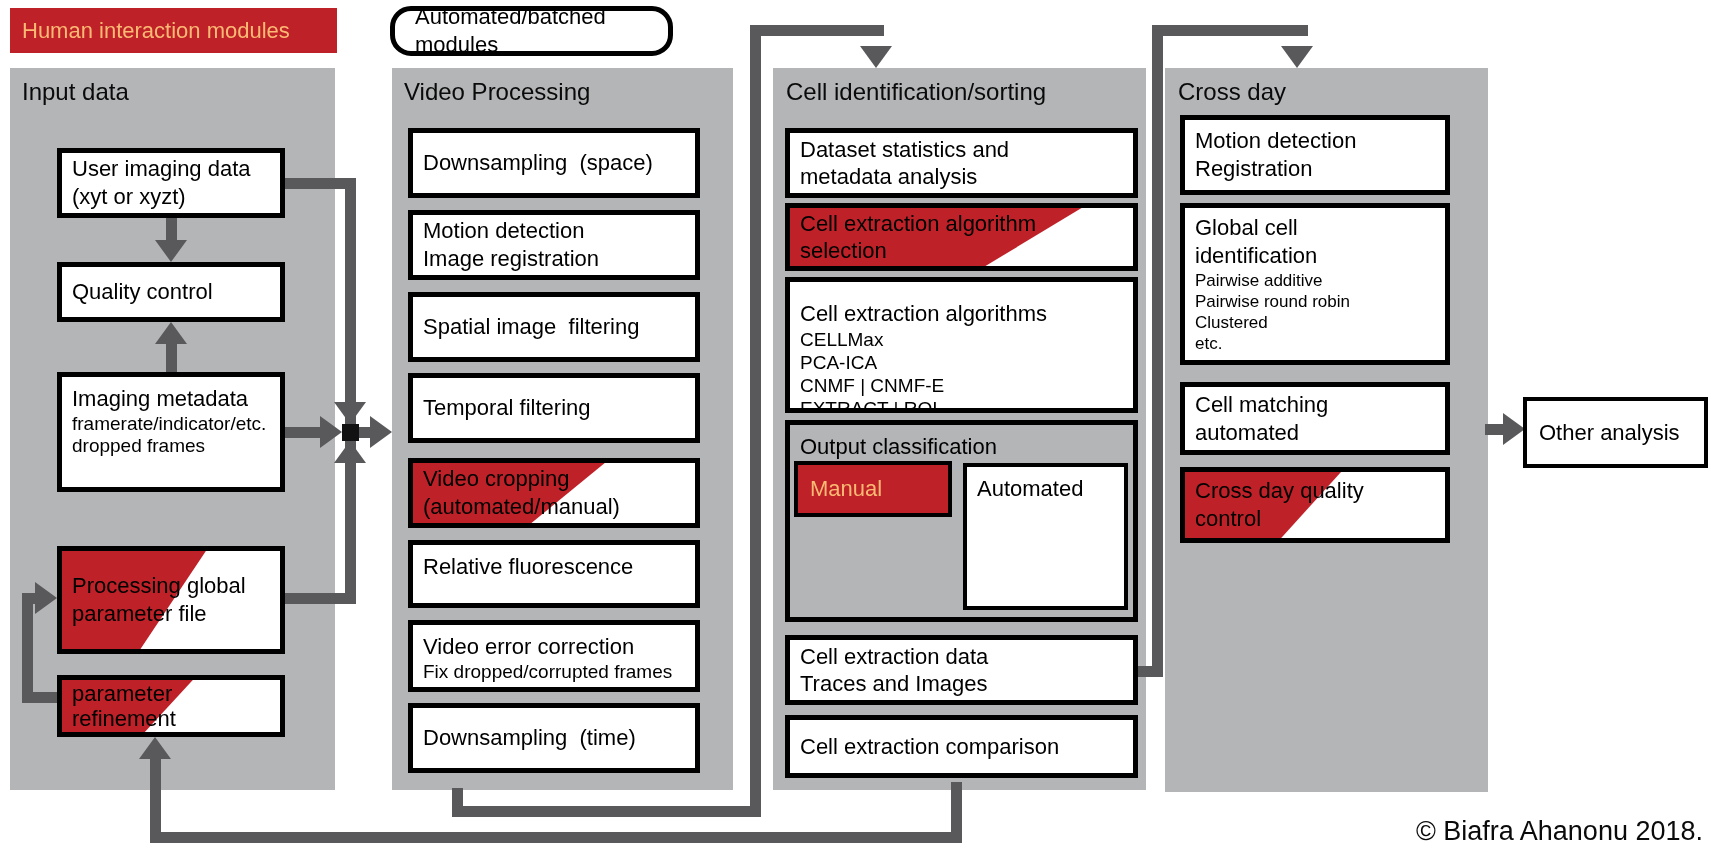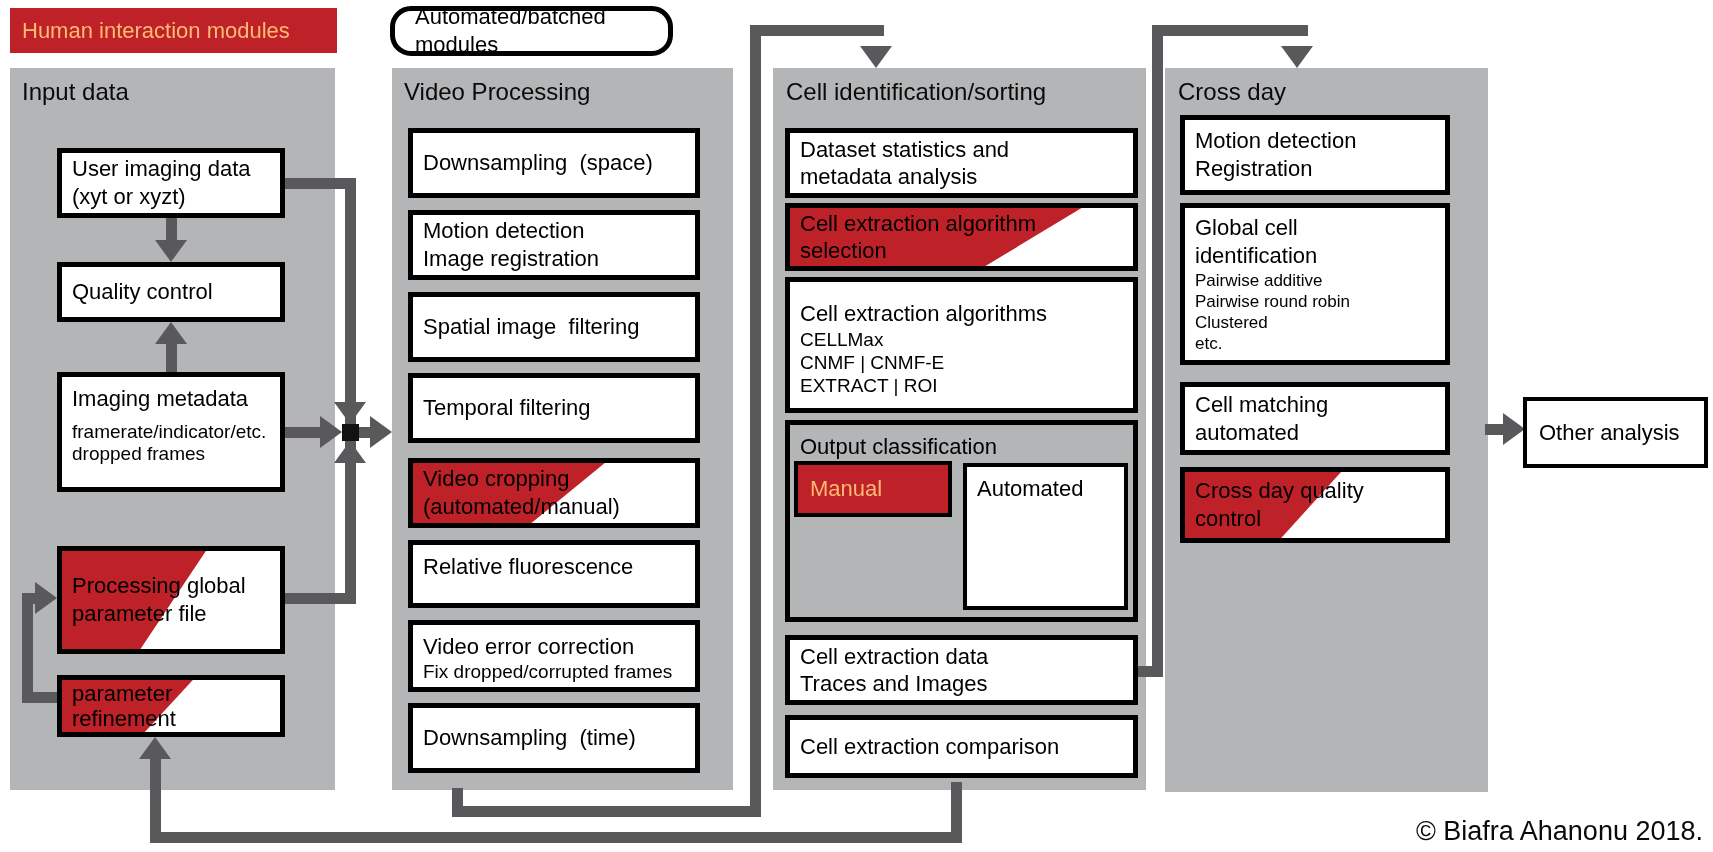--- a/index.html
+++ b/index.html
@@ -90,21 +90,21 @@
   <div class="ar" style="left:1503px;top:413px;"></div>
 
   <div class="box" style="left:57px;top:148px;width:228px;height:70px;">
     <span class="t">User imaging data</span>
     <span class="t">(xyt or xyzt)</span>
   </div>
   <div class="box" style="left:57px;top:262px;width:228px;height:60px;">
     <span class="t">Quality control</span>
   </div>
   <div class="box top" style="left:57px;top:372px;width:228px;height:120px;">
-    <span class="t" style="margin-bottom:8px;">Imaging metadata</span>
+    <span class="t" style="">Imaging metadata</span>
     <span class="t s">framerate/indicator/etc.</span>
     <span class="t s">dropped frames</span>
   </div>
   <div class="box" style="left:57px;top:546px;width:228px;height:108px;">
     <div class="diag" style="clip-path:polygon(0 0,66% 0,36% 100%,0 100%);"></div>
     <span class="t">Processing global</span>
     <span class="t">parameter file</span>
   </div>
   <div class="box" style="left:57px;top:675px;width:228px;height:62px;line-height:25px;">
     <div class="diag" style="clip-path:polygon(0 0,60% 0,38% 100%,0 100%);"></div>
@@ -147,20 +147,21 @@
     <span class="t">metadata analysis</span>
   </div>
   <div class="box" style="left:785px;top:203px;width:353px;height:68px;line-height:27px;">
     <div class="diag" style="clip-path:polygon(0 0,85% 0,57% 100%,0 100%);"></div>
     <span class="t">Cell extraction algorithm</span>
     <span class="t">selection</span>
   </div>
   <div class="box top" style="left:785px;top:277px;width:353px;height:136px;padding-top:18px;">
     <span class="t">Cell extraction algorithms</span>
     <span class="t s" style="font-size:19px;line-height:23px;">CELLMax</span>
+    <span class="t s" style="font-size:19px;line-height:23px;">PCA-ICA</span>
     <span class="t s" style="font-size:19px;line-height:23px;">CNMF | CNMF-E</span>
     <span class="t s" style="font-size:19px;line-height:23px;">EXTRACT | ROI</span>
   </div>
 
   <div class="box top graybox" style="left:785px;top:420px;width:353px;height:202px;">
     <span class="t">Output classification</span>
   </div>
   <div class="box b4 redbox" style="left:794px;top:461px;width:158px;height:56px;border-color:#000;padding-left:12px;">
     <span class="t">Manual</span>
   </div>

